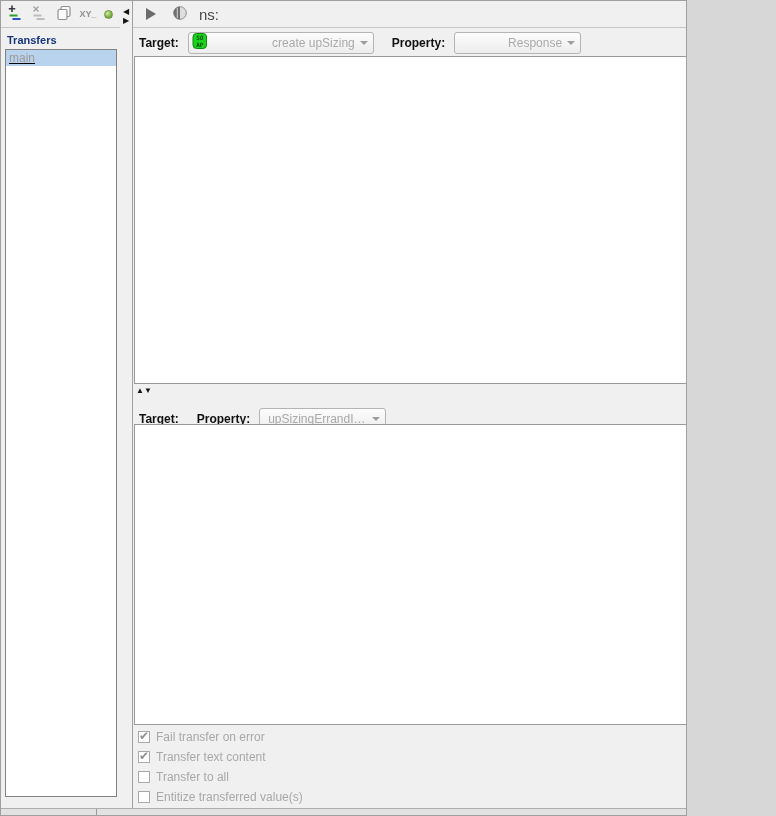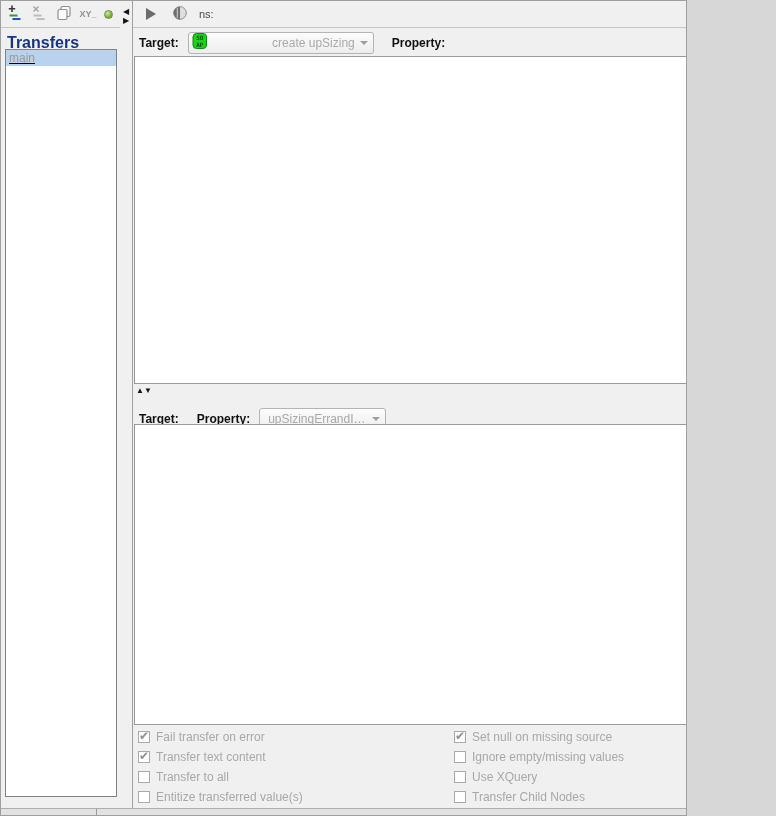--- a/index.html
+++ b/index.html
@@ -10,40 +10,40 @@
   
   .left-panel { position:absolute; left:0; top:0; width:119px; height:807px; background:#f0f0f0; }
   .lp-toolbar { height:27px; border-bottom:1px solid #c6c6c6; display:flex; align-items:center;
                 padding:0 5px; gap:4px; }
   .tbtn { width:20px; height:20px; border:none; background:transparent; display:flex;
           align-items:center; justify-content:center; padding:0; cursor:default; }
   .rename-txt { font-size:9px; color:#8f8f8f; font-weight:bold; letter-spacing:0; }
   .status-dot { width:9px; height:9px; border-radius:50%; margin-left:auto; margin-right:2px;
                 background:radial-gradient(circle at 35% 30%, #d2ecA4 0%, #7cb043 60%, #5d8c33 100%);
                 border:1px solid #6a9440; }
-  .lp-title { margin:6px 0 4px 6px; font-weight:bold; font-size:16px; color:#17357e; }
+  .lp-title { margin:6px 0 4px 6px; font-weight:bold; font-size:11px; color:#17357e; }
   .lp-list { position:absolute; left:4px; top:48px; width:112px; bottom:11px;
              background:#fff; border:1px solid #828282;text-decoration:underline; }
   .lp-item { height:16px; line-height:16px; padding-left:3px; color:#9a9a9a;
              white-space:nowrap; overflow:hidden; }
   .lp-item.selected { background:#b9d3ee; }
 
   
   .v-splitter { position:absolute; left:119px; top:0; width:12px; height:807px;
                 display:flex; flex-direction:column; align-items:center; padding-top:6px; }
   .v-splitter .arr { font-size:8px; line-height:9px; color:#141414; }
 
   
   .right-panel { position:absolute; left:131px; top:0; width:645px; height:807px;
                  border-left:1px solid #a0a0a0; background:#f0f0f0; }
   .rp-toolbar { height:27px; border-bottom:1px solid #c6c6c6; display:flex; align-items:center;
                 padding-left:8px; gap:9px; position:relative; }
   .play-tri { width:0; height:0; border-left:10px solid #6b6b6b;
               border-top:6px solid transparent; border-bottom:6px solid transparent; }
-  .ns-label { font-size:11px; color:#4a4a4a; }
+  .ns-label { font-size:15px; color:#4a4a4a; }
   .help-btn { position:absolute; right:7px; top:4px; width:18px; height:18px; border:none;
               border-radius:50%; color:#fff; font-weight:bold; font-size:12px; line-height:17px;
               text-align:center; padding:0; cursor:default;
               background:radial-gradient(circle at 35% 28%, #a6c6ea 0%, #4679b4 55%, #27538e 100%); }
 
   .io-row { position:absolute; left:0; width:100%; height:27px; display:flex; align-items:center;
             padding:0 8px 0 6px; }
   .io-row .row-label { font-weight:bold; color:#111; }
   .dropdown { display:flex; align-items:center; height:22px; margin-left:9px; padding:0 5px 0 3px;
               background:linear-gradient(#fcfcfc,#ededed); border:1px solid #b4b4b4;
@@ -155,20 +155,24 @@
           <svg width="16" height="16" viewBox="0 0 16 16">
             <rect x="1" y="0.5" width="13.5" height="15" rx="3.5" fill="#1dd21d" stroke="#0b8a0b"></rect>
             <text x="7.8" y="7" text-anchor="middle" font-size="6" font-weight="bold" fill="#0a4d0a" font-family="DejaVu Sans Mono, monospace">SO</text>
             <text x="7.8" y="13.5" text-anchor="middle" font-size="6" font-weight="bold" fill="#0a4d0a" font-family="DejaVu Sans Mono, monospace">AP</text>
           </svg>
         </span>
         <span class="dd-text">create upSizing</span>
         <span class="dd-arrow"></span>
       </div>
       <span class="prop-label">Property:</span>
+      <div class="dropdown dd-prop">
+        <span class="dd-text">Response</span>
+        <span class="dd-arrow"></span>
+      </div>
       <button class="tree-btn">
         <span>
           <svg width="17" height="17" viewBox="0 0 17 17">
             <path d="M3.2 3 v10.5" stroke="#8a3a1a" stroke-width="1.2" fill="none"></path>
             <rect x="3.2" y="2" width="10.5" height="3.1" fill="#2f9e2f" stroke="#8a3a1a" stroke-width="0.9"></rect>
             <rect x="4.8" y="6.4" width="10" height="3.1" fill="#2f9e2f" stroke="#8a3a1a" stroke-width="0.9"></rect>
             <rect x="6.4" y="10.8" width="9.5" height="3.1" fill="#2f9e2f" stroke="#8a3a1a" stroke-width="0.9"></rect>
           </svg>
         </span>
       </button>
@@ -213,37 +217,19 @@
       </div>
       <div class="opt-row">
         <span class="cb"></span>
         <span class="opt-label">Transfer to all</span>
       </div>
       <div class="opt-row">
         <span class="cb"></span>
         <span class="opt-label">Entitize transferred value(s)</span>
       </div>
     </div>
-    <div class="opt-col col2">
-      <div class="opt-row">
-        <span class="cb checked"></span>
-        <span class="opt-label">Set null on missing source</span>
-      </div>
-      <div class="opt-row">
-        <span class="cb"></span>
-        <span class="opt-label">Ignore empty/missing values</span>
-      </div>
-      <div class="opt-row">
-        <span class="cb"></span>
-        <span class="opt-label">Use XQuery</span>
-      </div>
-      <div class="opt-row">
-        <span class="cb"></span>
-        <span class="opt-label">Transfer Child Nodes</span>
-      </div>
-    </div>
   </div>
 
   <div class="bottom-bar">
     <div class="divider"></div>
   </div>
 
 </div>
 
 </body></html>

